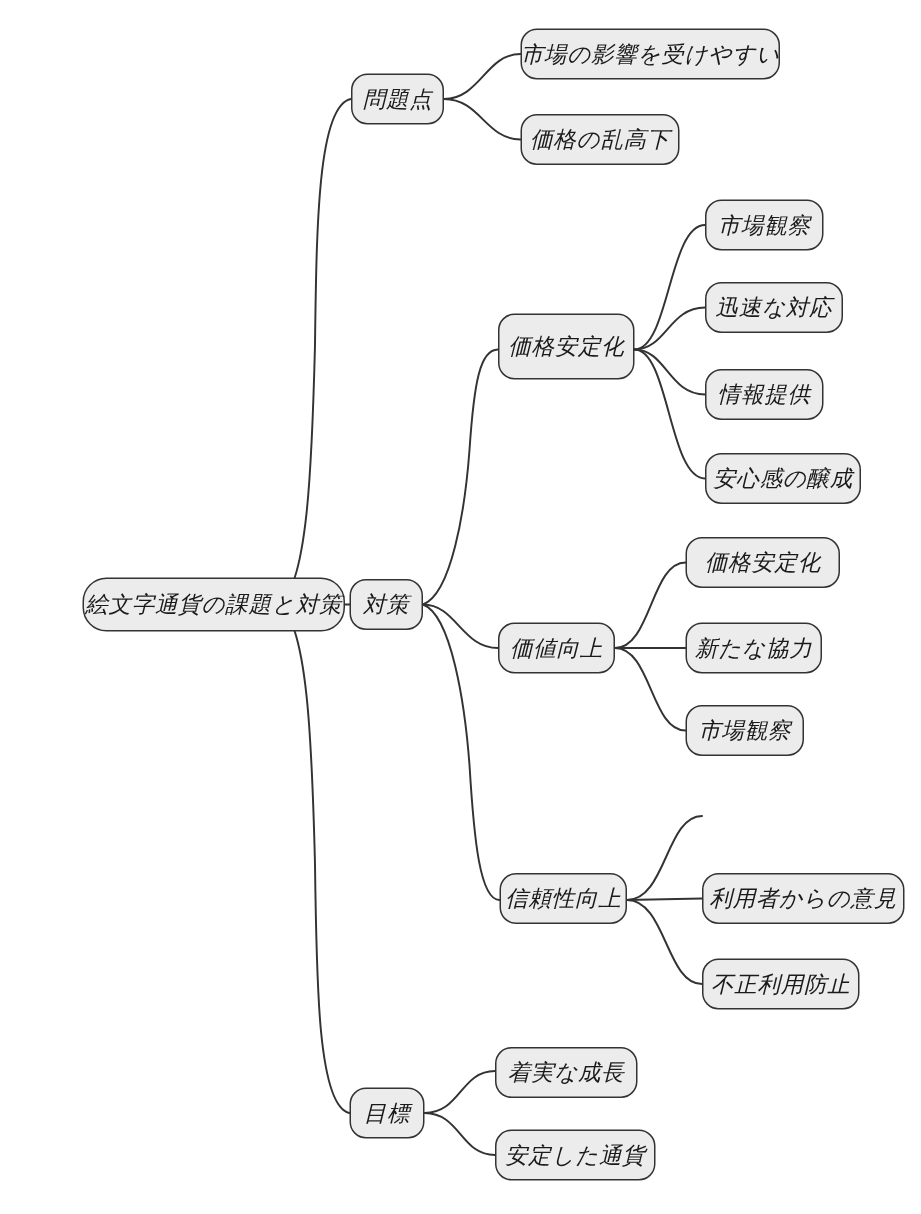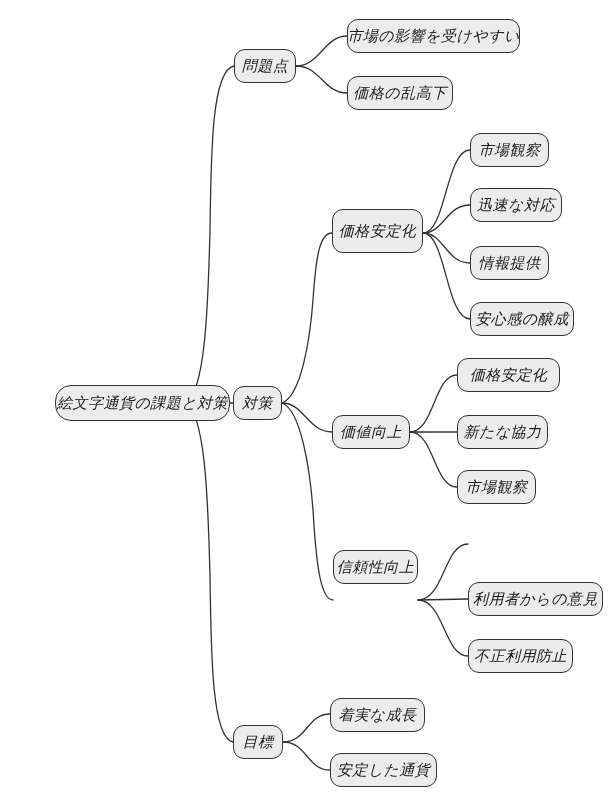--- a/index.html
+++ b/index.html
@@ -80,21 +80,21 @@
   <div class="node" style="left:470px;top:188px;width:92px;height:34px">迅速な対応</div>
   <div class="node" style="left:470px;top:133px;width:79px;height:34px">市場観察</div>
   <div class="node" style="left:470px;top:246px;width:79px;height:34px">情報提供</div>
   <div class="node" style="left:470px;top:302px;width:104px;height:34px">安心感の醸成</div>
 
   <div class="node" style="left:332px;top:415px;width:78px;height:34px">価値向上</div>
   <div class="node" style="left:457px;top:358px;width:103px;height:34px">価格安定化</div>
   <div class="node" style="left:457px;top:415px;width:91px;height:34px">新たな協力</div>
   <div class="node" style="left:457px;top:470px;width:79px;height:34px">市場観察</div>
 
-  <div class="node" style="left:333px;top:550px;width:85px;height:34px">信頼性向上</div>
+  <div class="node" style="left:333px;top:582px;width:85px;height:34px">信頼性向上</div>
   <div class="node" style="left:468px;top:582px;width:135px;height:34px">利用者からの意見</div>
   <div class="node" style="left:468px;top:639px;width:105px;height:34px">不正利用防止</div>
 
   <div class="node" style="left:233px;top:725px;width:50px;height:34px">目標</div>
   <div class="node" style="left:330px;top:698px;width:95px;height:34px">着実な成長</div>
   <div class="node" style="left:330px;top:753px;width:107px;height:34px">安定した通貨</div>
 
 </div>
 
 </body></html>

